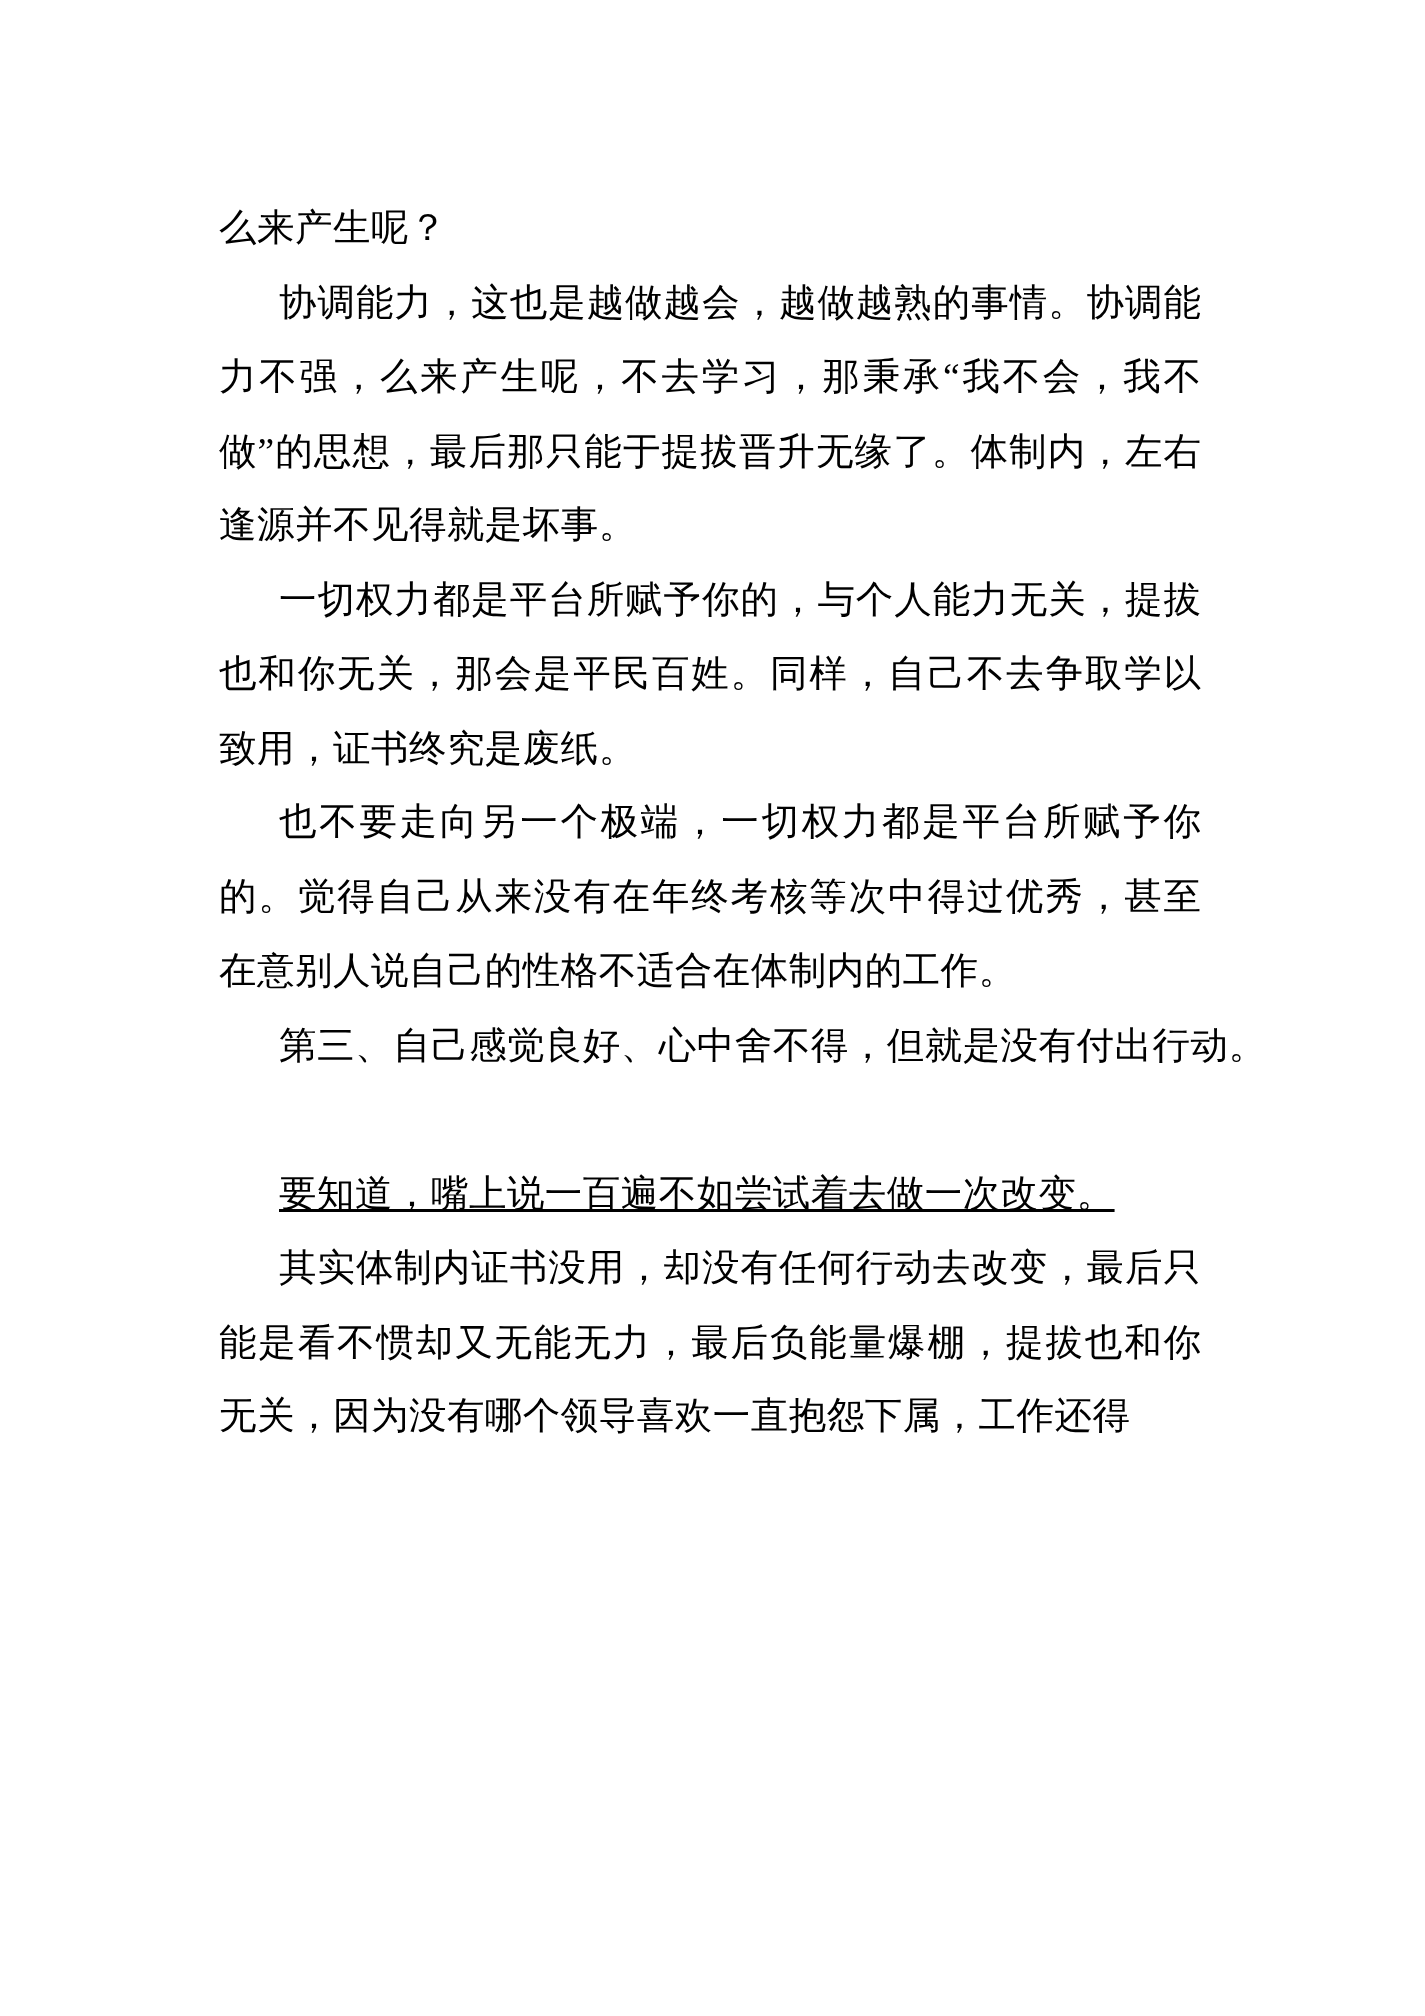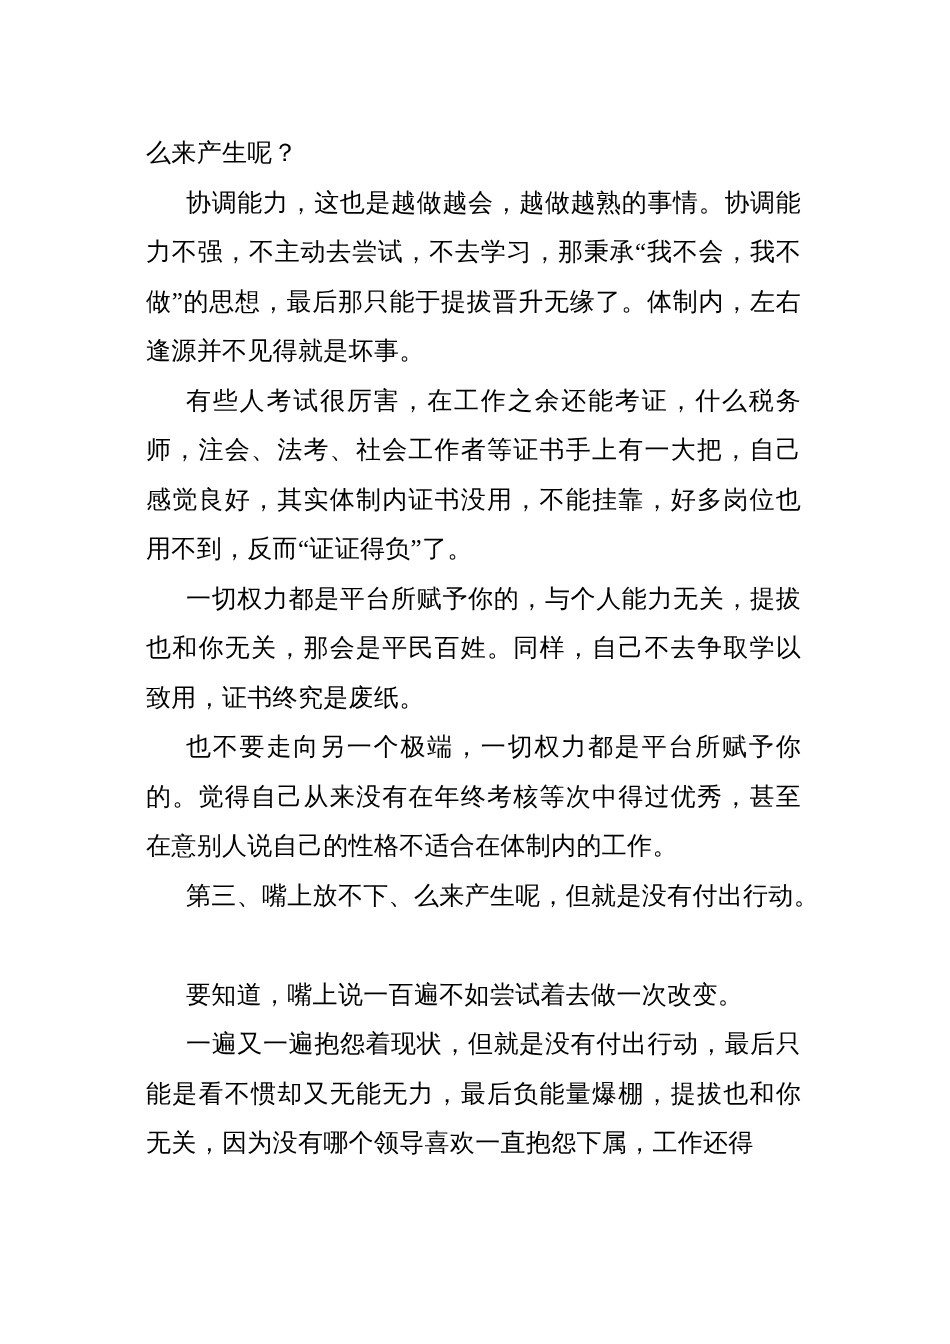--- a/index.html
+++ b/index.html
@@ -28,33 +28,33 @@
   }
   .text-block p {
     margin: 0;
     padding: 0;
   }
   .text-block p.indent {
     text-indent: 40px;
   }
   .text-block p.blank-before {
     margin-top: 49.5px;
+    text-decoration: underline;
   }
   .text-block p.single {
     white-space: nowrap;
     text-align: left;
   }
 </style>
 </head>
 <body>
 
 <div class="page">
   <div class="text-block">
       <p>么来产生呢？</p>
-      <p class="indent">协调能力，这也是越做越会，越做越熟的事情。协调能力不强，不主动去尝试，不去学习，那秉承“我不会，我不做”的思想，最后那只能于提拔晋升无缘了。体制内，左右逢源并不见得就是坏事。</p>
-      <p class="indent">有些人考试很厉害，在工作之余还能考证，什么税务师，注会、法考、社会工作者等证书手上有一大把，自己感觉良好，其实体制内证书没用，不能挂靠，好多岗位也用不到，反而“证证得负”了。</p>
+      <p class="indent">协调能力，这也是越做越会，越做越熟的事情。协调能力不强，么来产生呢，不去学习，那秉承“我不会，我不做”的思想，最后那只能于提拔晋升无缘了。体制内，左右逢源并不见得就是坏事。</p>
       <p class="indent">一切权力都是平台所赋予你的，与个人能力无关，提拔也和你无关，那会是平民百姓。同样，自己不去争取学以致用，证书终究是废纸。</p>
       <p class="indent">也不要走向另一个极端，一切权力都是平台所赋予你的。觉得自己从来没有在年终考核等次中得过优秀，甚至在意别人说自己的性格不适合在体制内的工作。</p>
-      <p class="indent single">第三、嘴上放不下、么来产生呢，但就是没有付出行动。</p>
+      <p class="indent single">第三、自己感觉良好、心中舍不得，但就是没有付出行动。</p>
       <p class="indent single blank-before">要知道，嘴上说一百遍不如尝试着去做一次改变。</p>
-      <p class="indent">一遍又一遍抱怨着现状，但就是没有付出行动，最后只能是看不惯却又无能无力，最后负能量爆棚，提拔也和你无关，因为没有哪个领导喜欢一直抱怨下属，工作还得</p>
+      <p class="indent">其实体制内证书没用，却没有任何行动去改变，最后只能是看不惯却又无能无力，最后负能量爆棚，提拔也和你无关，因为没有哪个领导喜欢一直抱怨下属，工作还得</p>
     </div>
 </div>
 
 </body></html>

